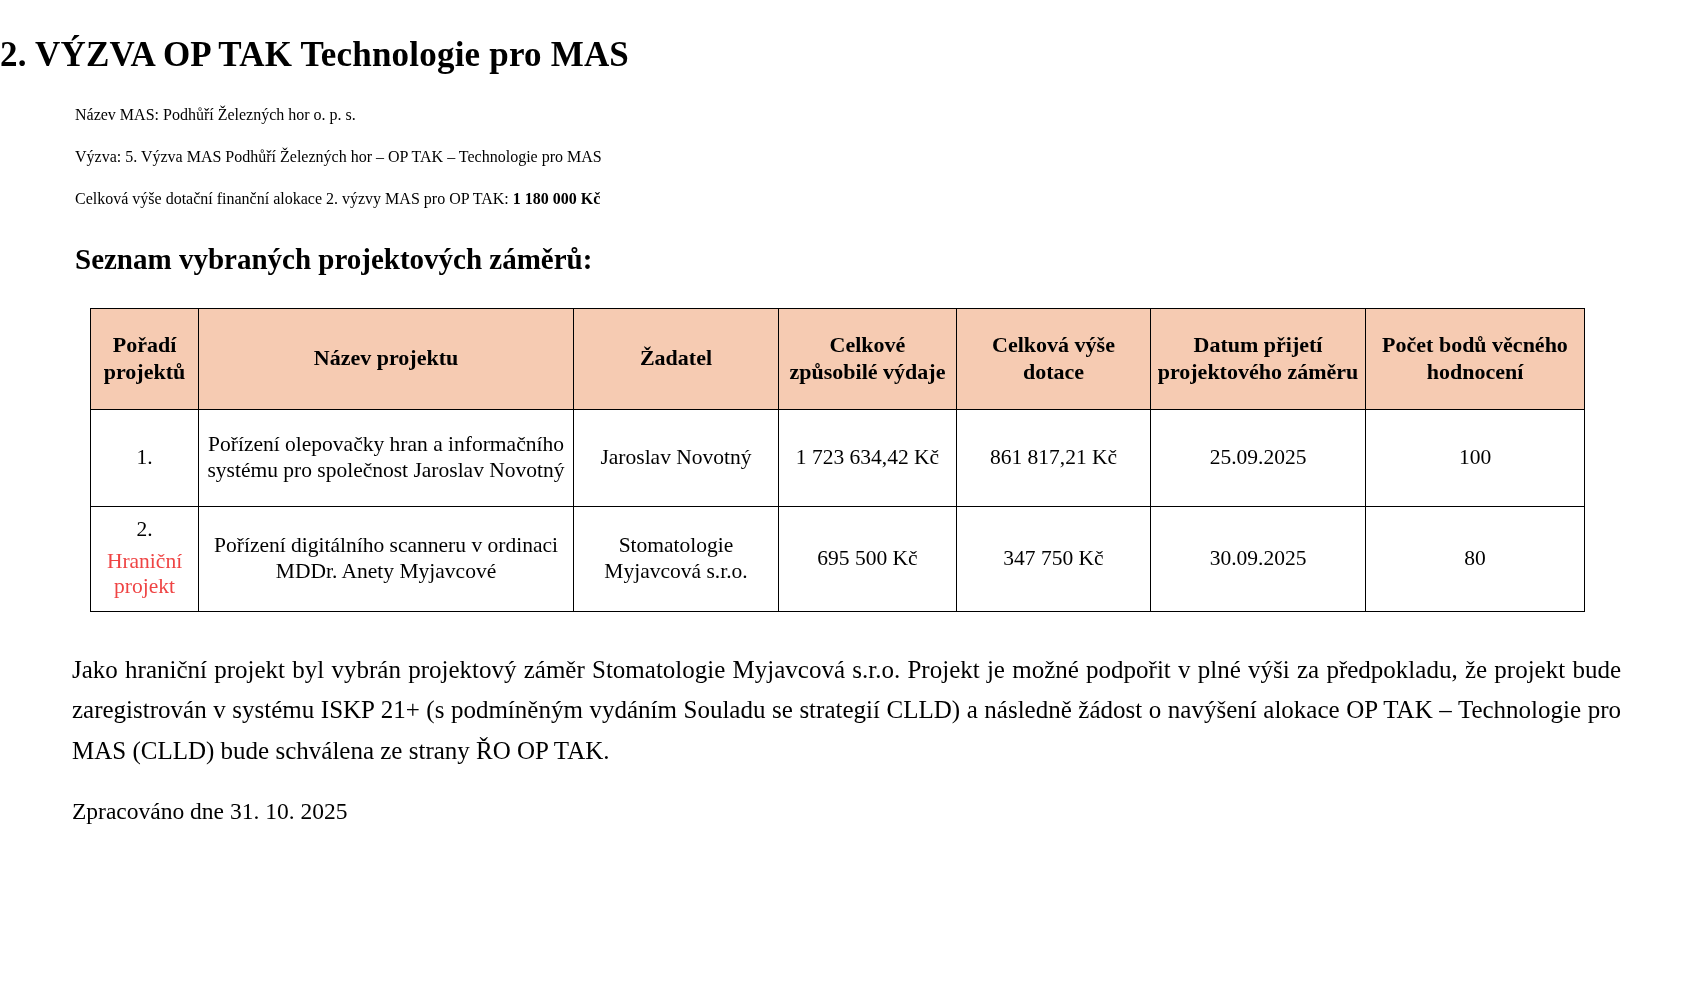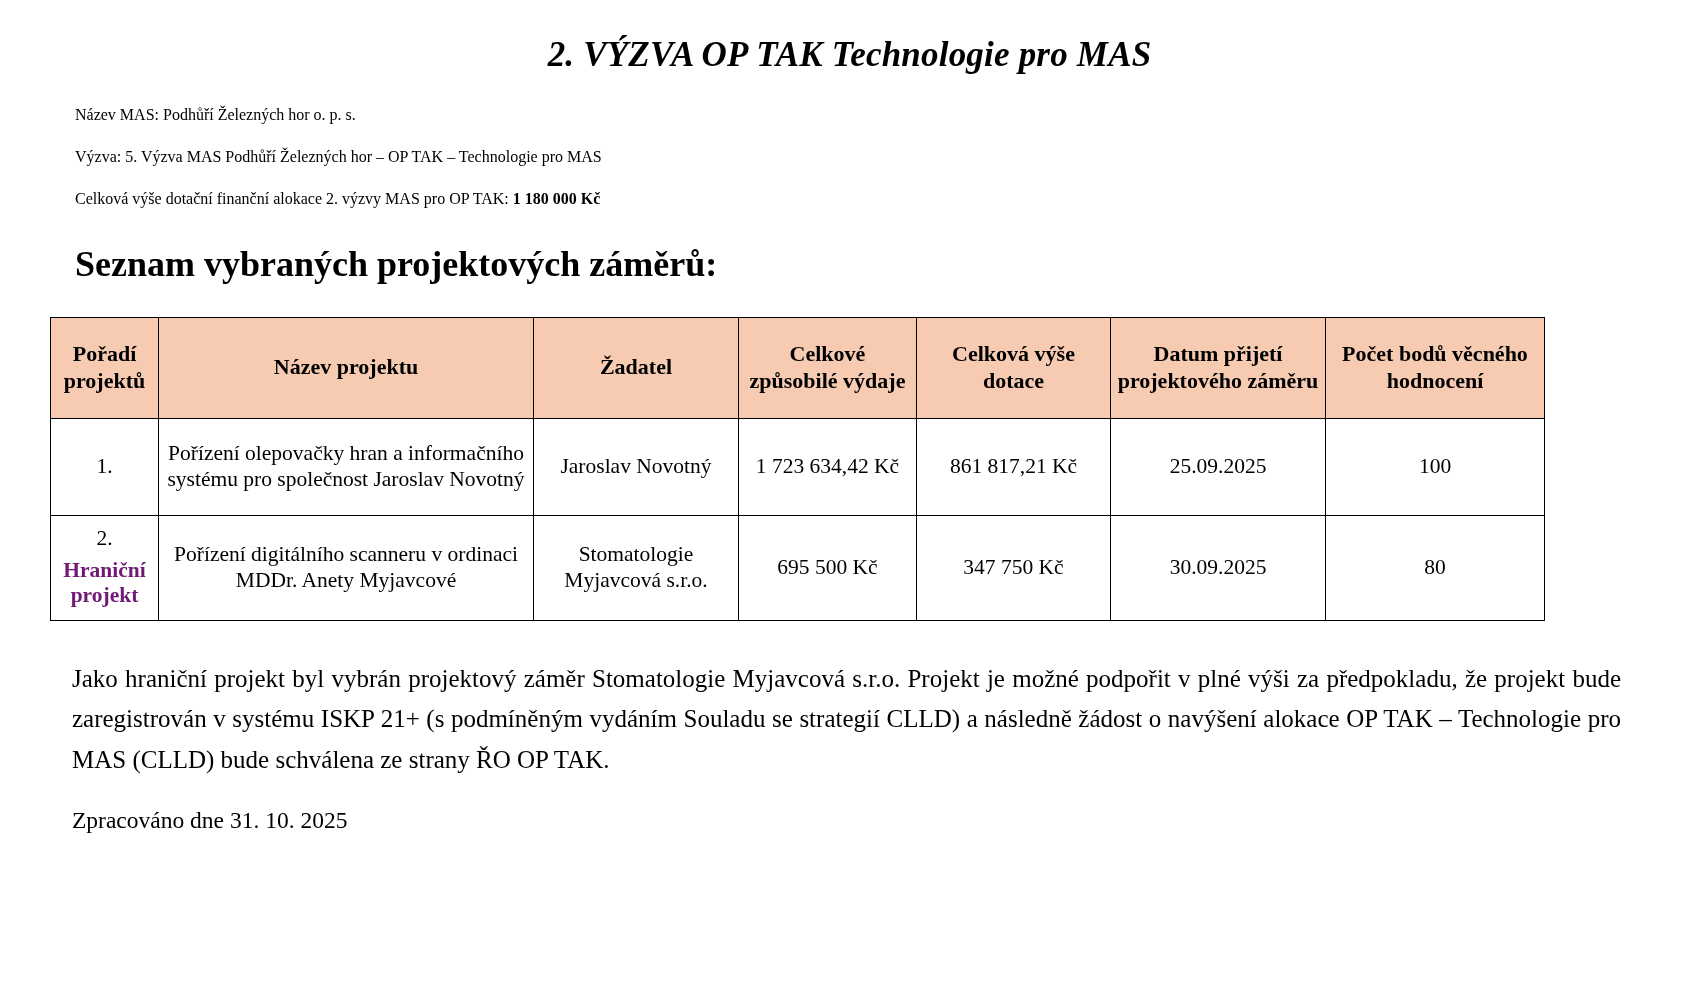--- a/index.html
+++ b/index.html
@@ -17,55 +17,54 @@
   }
   .page {
     position: relative;
     width: 1699px;
     height: 1007px;
     box-sizing: border-box;
     padding: 0;
   }
 
   .doc-title {
-    text-align: center;
     font-weight: bold;
     font-size: 35px;
     line-height: 1.1;
     margin: 36px 0 0 0;
     letter-spacing: 0.2px;
-    font-style: italic;
   }
 
   .info-block {
     margin: 30px 0 0 0;
     padding-left: 75px;
     padding-right: 75px;
   }
   .info-line {
     font-size: 16px;
     line-height: 1.25;
     margin-bottom: 22px;
     white-space: nowrap;
   }
   .info-line .amount {
     font-weight: bold;
   }
 
   .section-heading {
     padding-left: 75px;
-    font-size: 36px;
+    font-size: 29px;
     font-weight: bold;
     margin: 34px 0 0 0;
   }
 
   .table-wrap {
     padding-left: 50px;
     padding-right: 55px;
     margin-top: 32px;
+    margin-left: 40px;
   }
   table.projects {
     border-collapse: collapse;
     width: 1494px;
     table-layout: fixed;
   }
   table.projects th,
   table.projects td {
     border: 1.6px solid #000000;
     padding: 6px 6px;
@@ -92,22 +91,22 @@
   .col-nazev    { width: 375px; }
   .col-zadatel  { width: 205px; }
   .col-vydaje   { width: 178px; }
   .col-dotace   { width: 194px; }
   .col-datum    { width: 215px; }
   .col-body     { width: 219px; }
 
   .order-num { display: block; }
   .border-label {
     display: block;
-    color: #701a75;
-    font-weight: bold;
+    color: #ef4444;
+    font-weight: normal;
     margin-top: 6px;
     font-size: 21.5px;
     line-height: 1.18;
   }
 
   .closing {
     padding-left: 72px;
     padding-right: 78px;
     margin-top: 38px;
     font-size: 25px;

